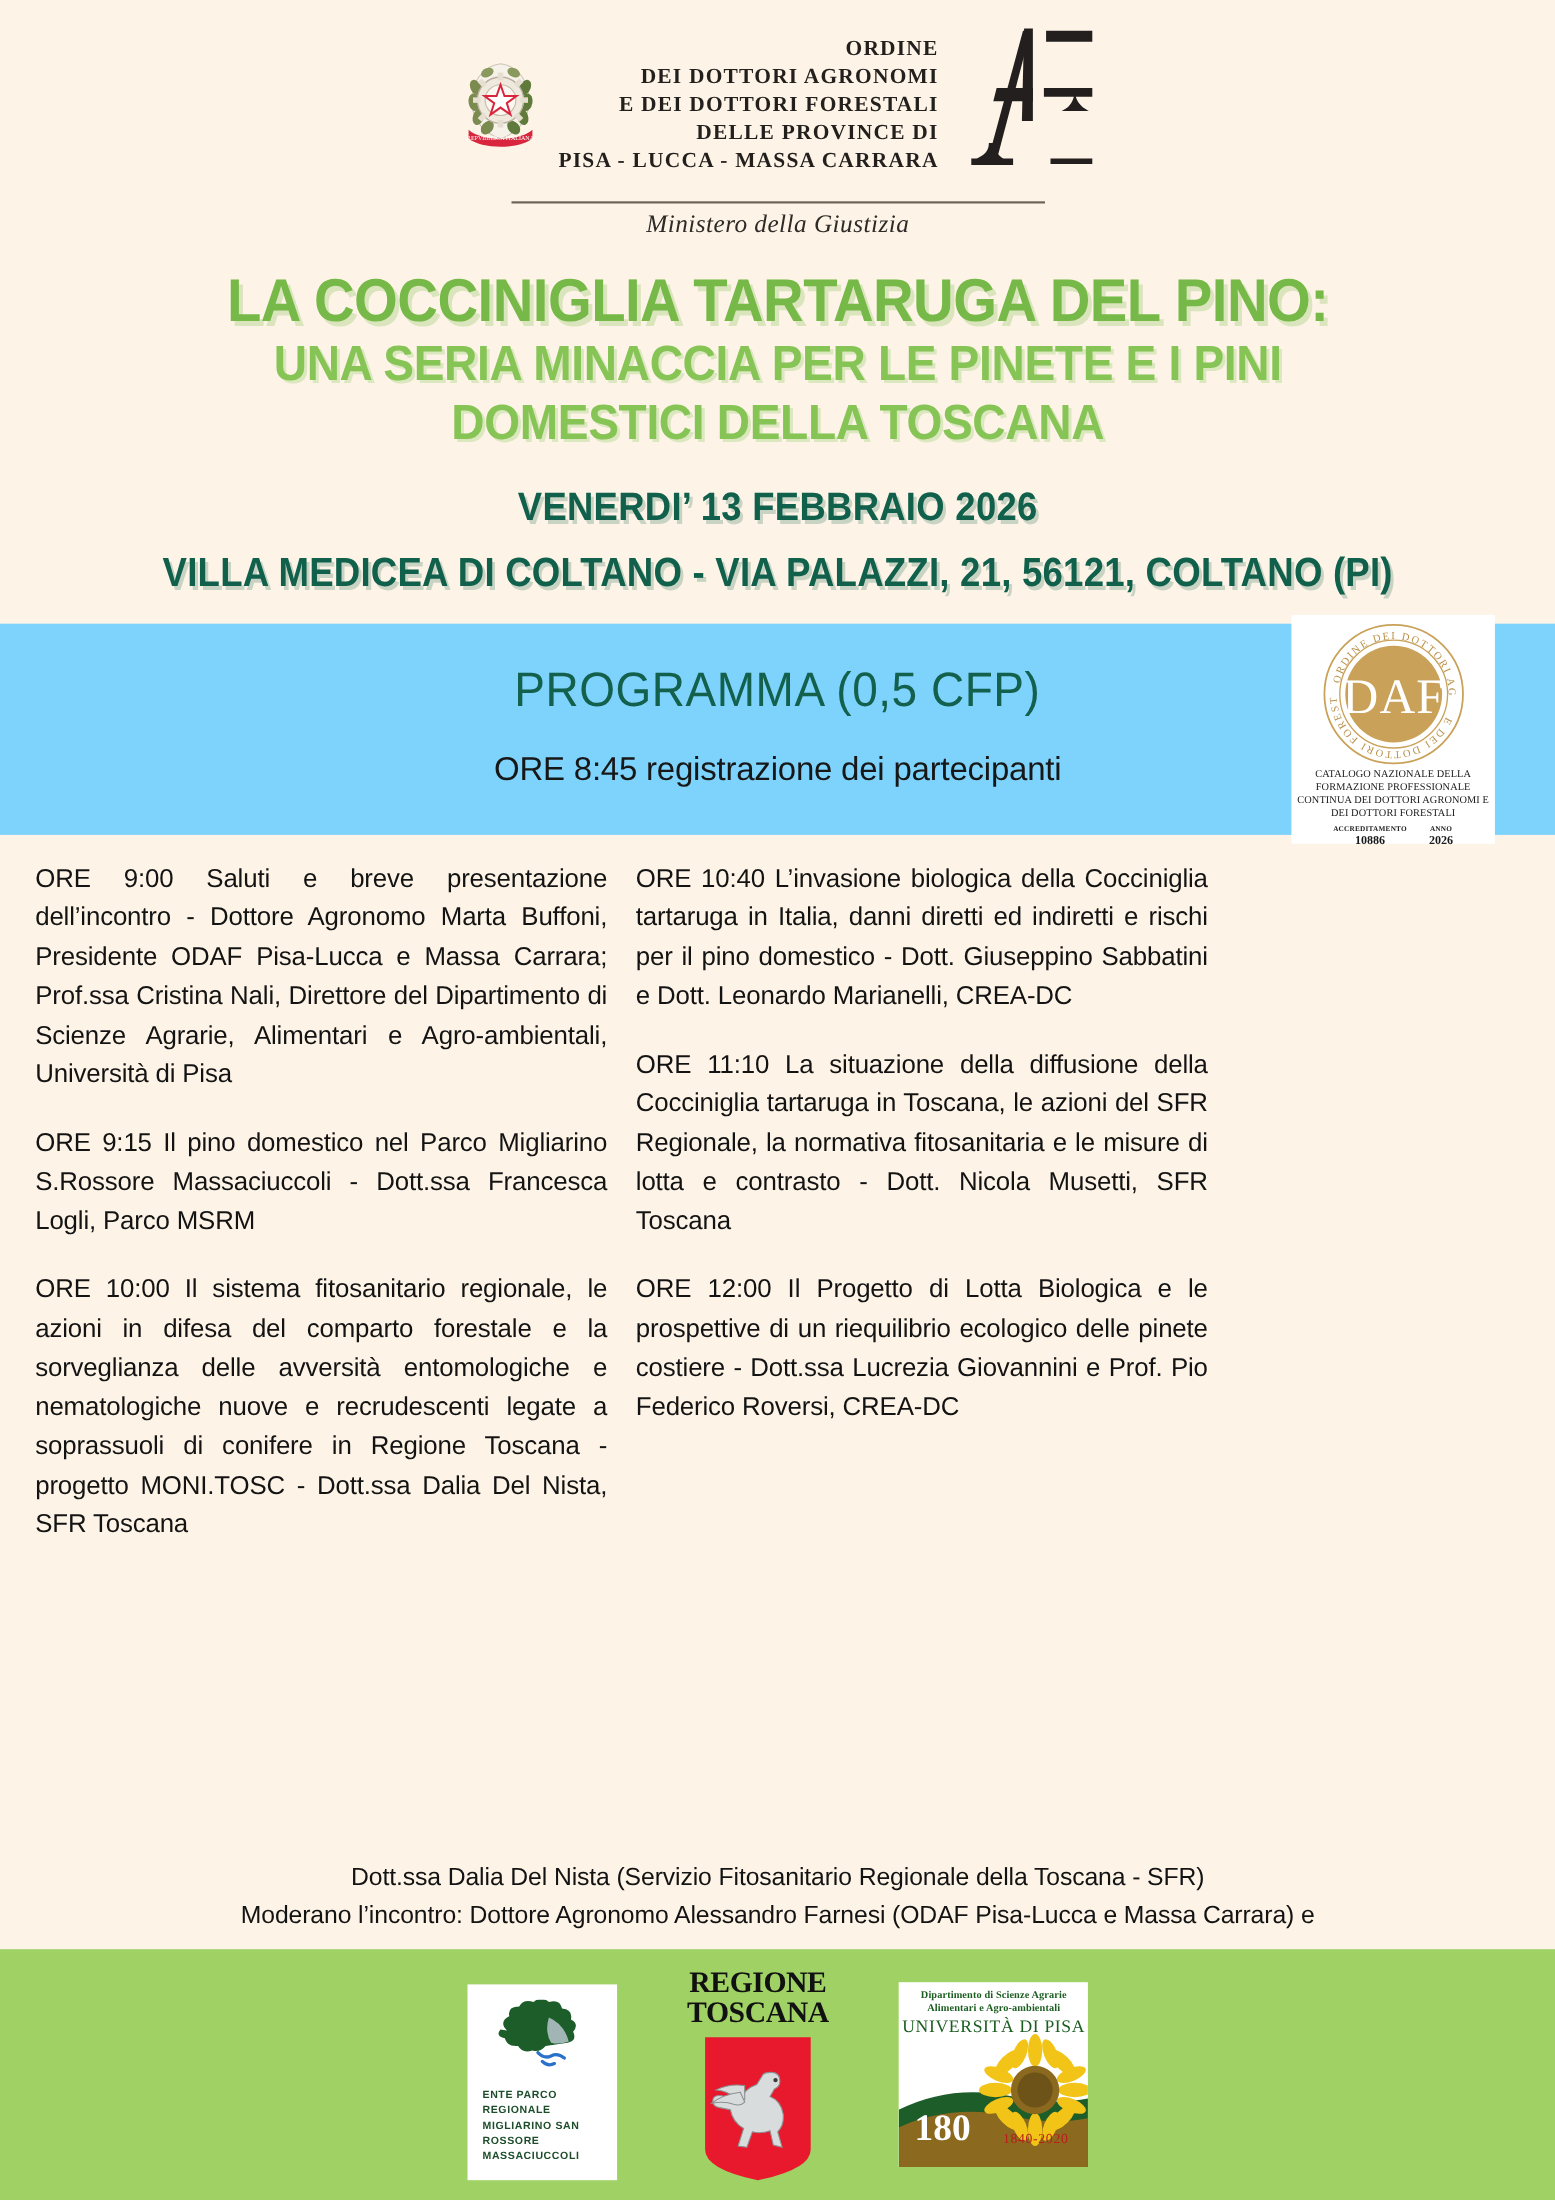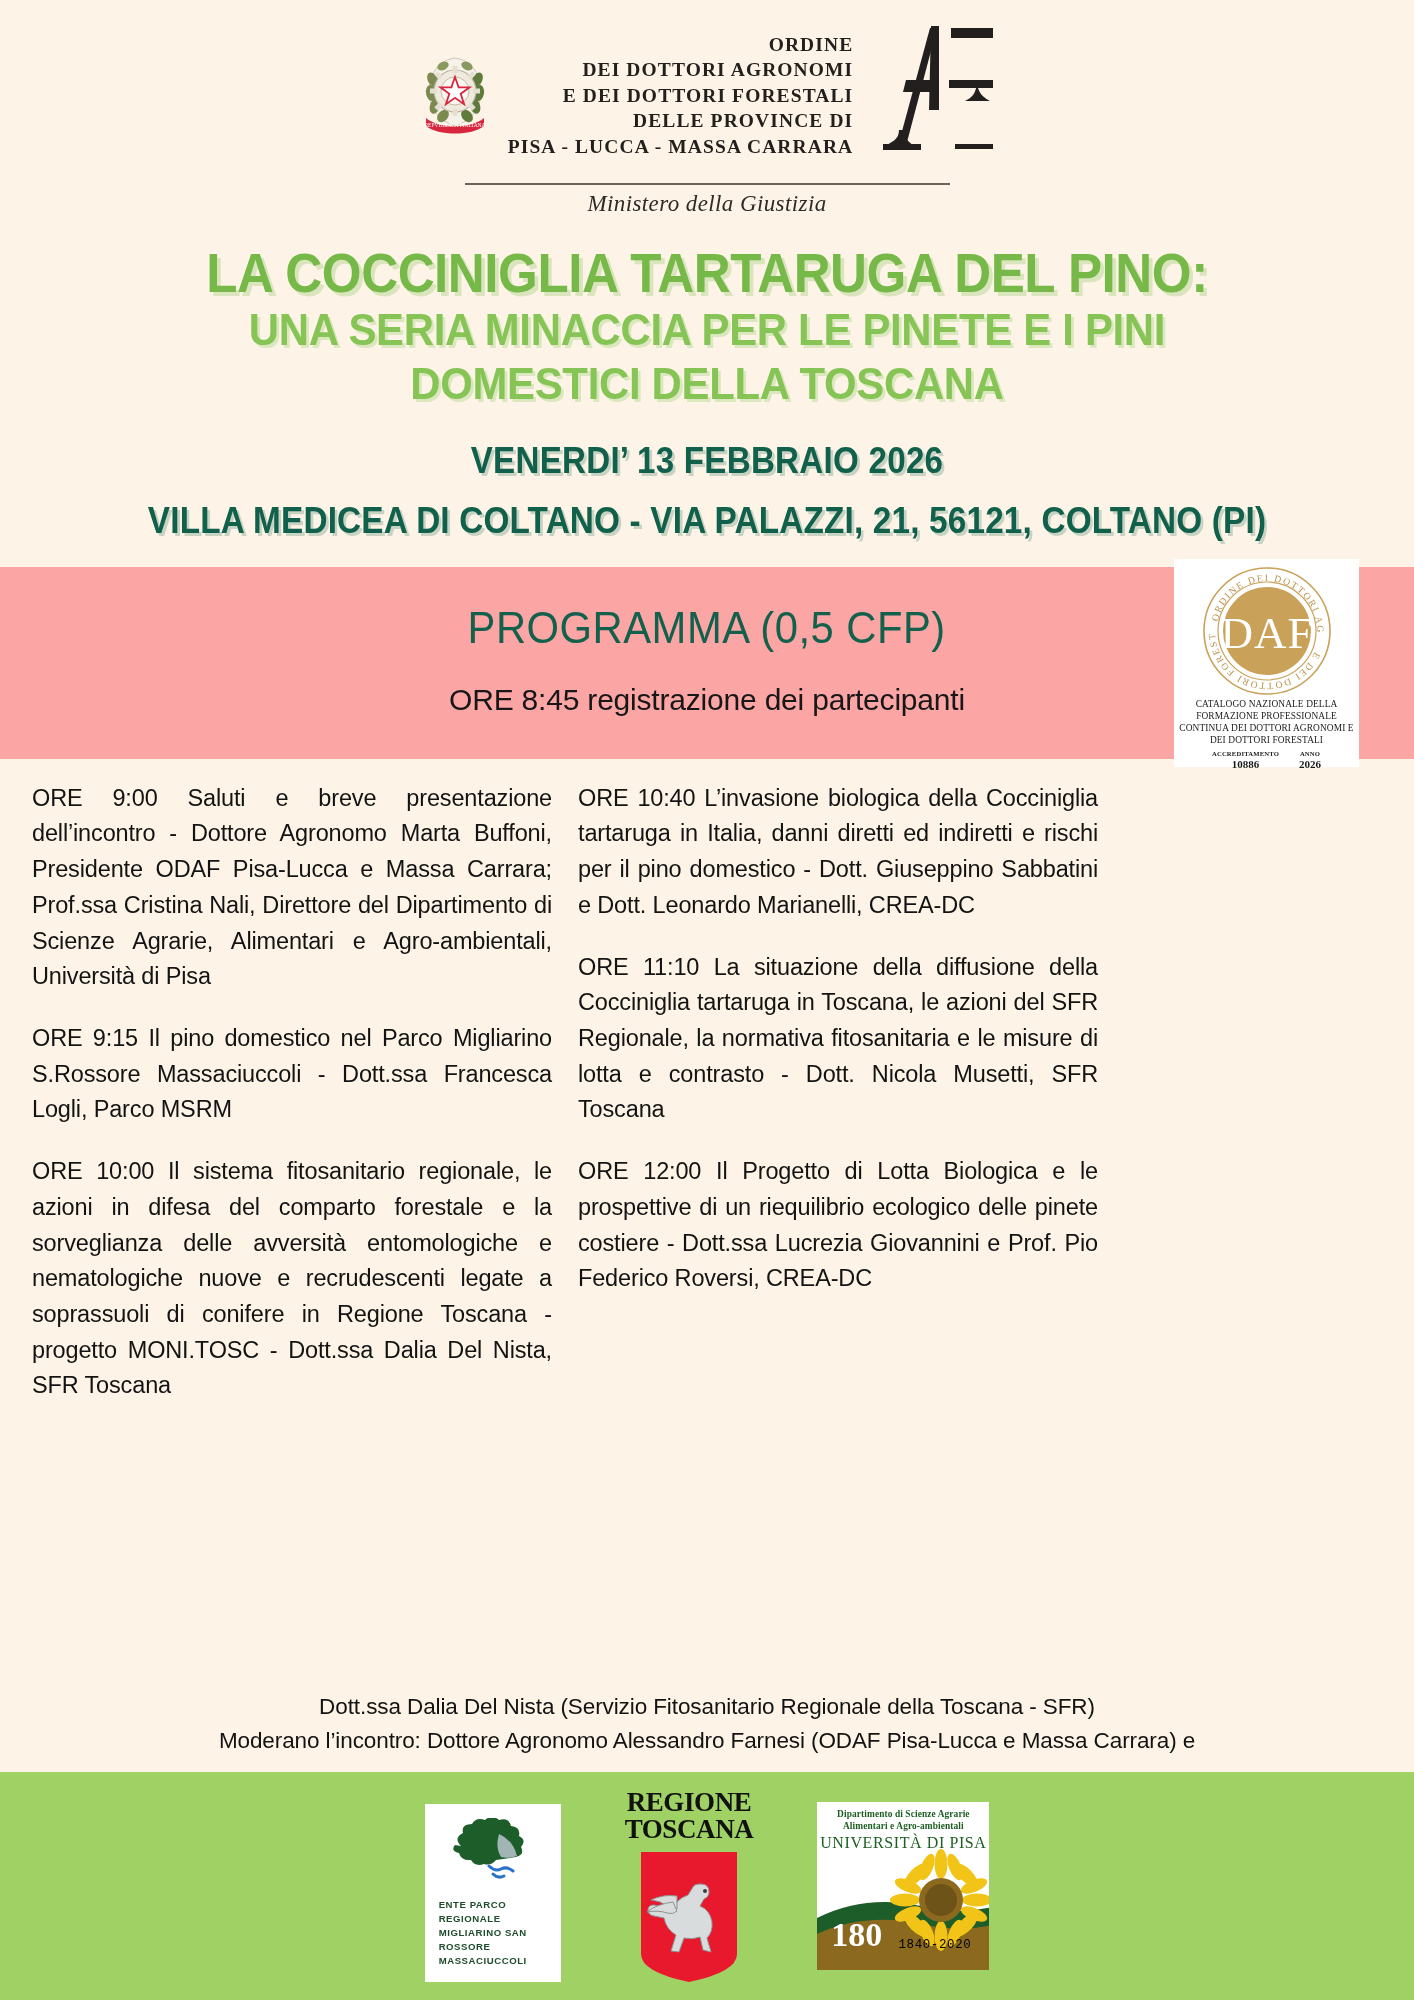--- a/index.html
+++ b/index.html
@@ -84,21 +84,21 @@
     color:#11604b;
     letter-spacing:.2px;
     text-shadow:3px 3px 0 rgba(17,96,75,.22);
     transform:scaleX(.90);
     white-space:nowrap;
   }
 
   
   .band{
     margin-top:25px;
-    background:#fca5a5;
+    background:#7dd3fc;
     height:192px;
     position:relative;
     display:flex;
     flex-direction:column;
     align-items:center;
     justify-content:center;
   }
   .band-prog{
     font-family:"Liberation Sans Narrow","Liberation Sans",sans-serif;
     font-size:44px;
@@ -204,21 +204,21 @@
     font-family:"Liberation Serif",serif;
   }
   .unipi-l1{font-size:9.4px;color:#1b5e20;letter-spacing:.1px;line-height:1.25;font-weight:bold;}
   .unipi-l3{font-size:16px;color:#1b5e20;letter-spacing:.6px;margin-top:1px;}
   .unipi-180{
     position:absolute;left:14px;bottom:16px;
     font-family:"Liberation Serif",serif;font-weight:bold;font-size:34px;color:#fff;
   }
   .unipi-years{
     position:absolute;right:18px;bottom:18px;
-    font-family:Liberation Mono, monospace;font-size:12.5px;color:#000000;letter-spacing:.6px;
+    font-family:Liberation Serif, serif;font-size:12.5px;color:#b91c1c;letter-spacing:.6px;
   }
 </style>
 </head>
 <body>
 
 <div class="page">
 
   <div class="header">
     <div class="header-row">
 

